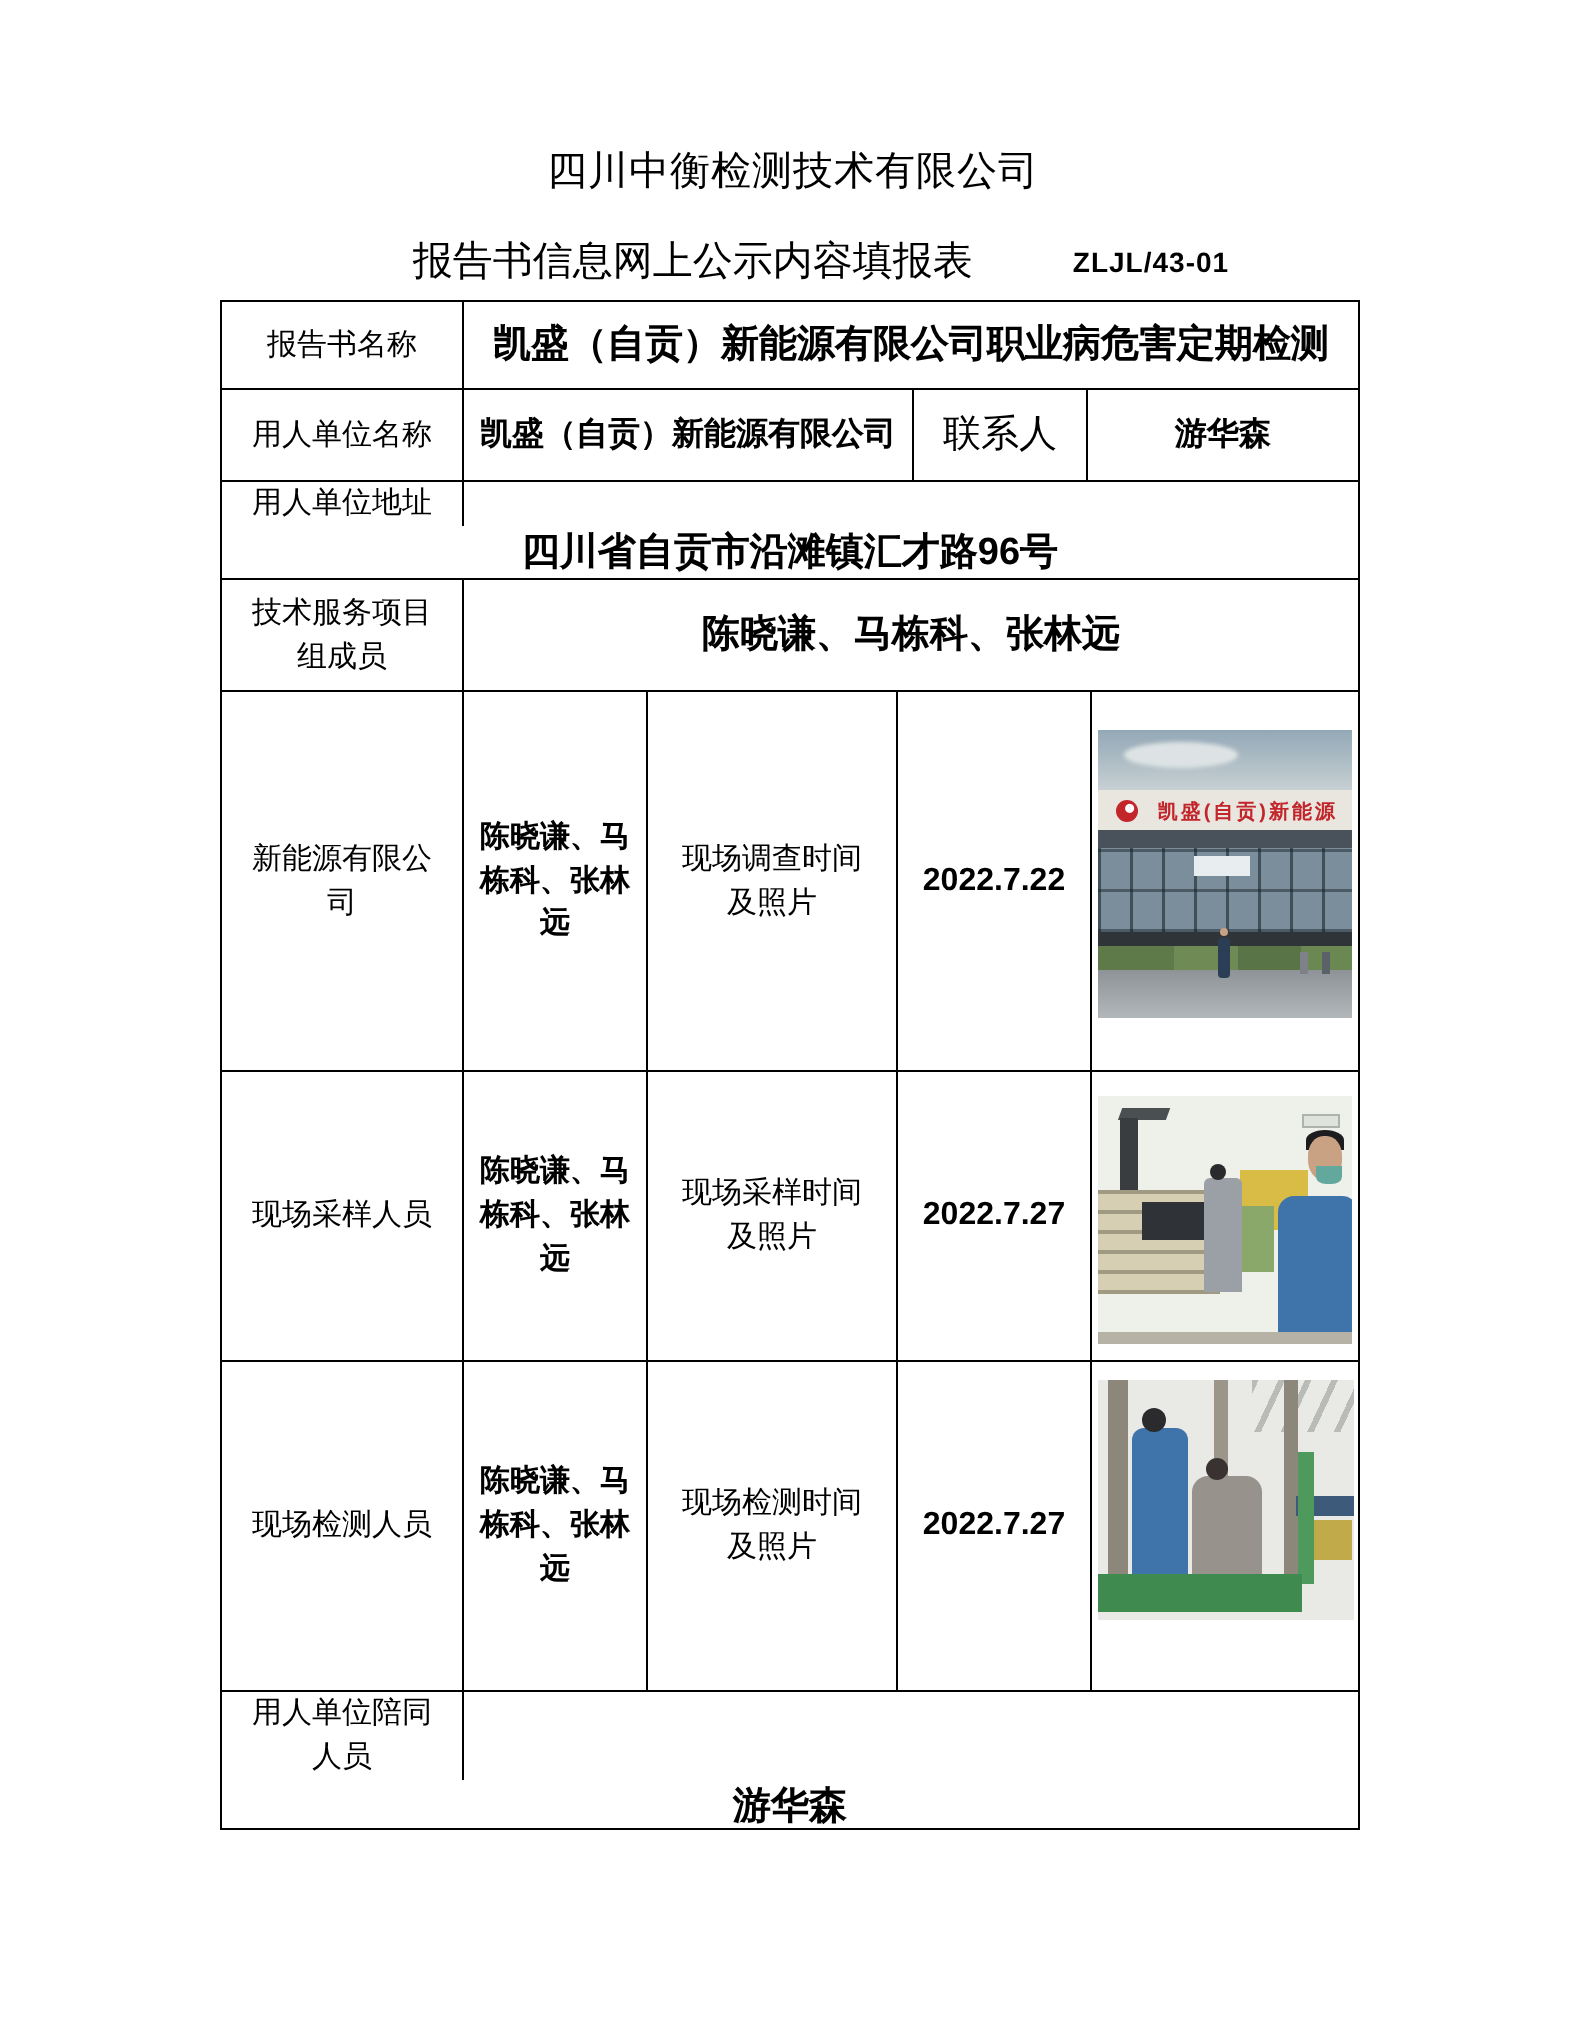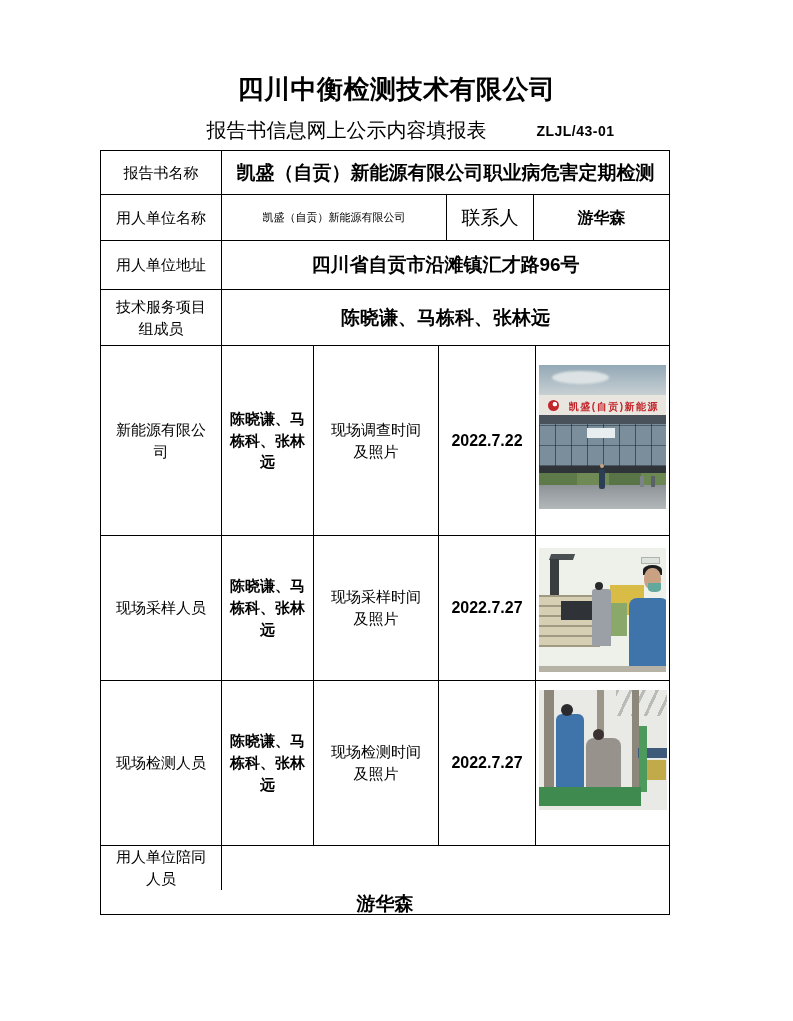--- a/index.html
+++ b/index.html
@@ -1,43 +1,43 @@
 <!DOCTYPE html>
 <html><head>
 <meta charset="utf-8">
 <style>
   * { box-sizing: border-box; margin: 0; padding: 0; }
   html,body { background:#ffffff; }
   body { font-family: "Liberation Sans", "DejaVu Sans", sans-serif; color:#000; }
   .page { position:relative; width:793px; height:1021px; background:#fff; overflow:hidden; }
 
   .title1 { position:absolute; top:72px; left:0; right:0; text-align:center;
-            font-size:26px; font-weight:bold; letter-spacing:0.5px; }
+            font-size:20px; font-weight:normal; letter-spacing:0.5px; }
   .title2-row { position:absolute; top:117px; left:0; right:0; display:flex;
                 justify-content:center; align-items:center; gap:50px; transform:translateX(14px); }
   .title2 { font-size:20px; font-weight:normal; }
   .form-code { font-size:14px; font-weight:bold; letter-spacing:0.5px; }
 
-  .tbl { position:absolute; top:150px; left:100px; width:570px; border:1.5px solid #000; }
+  .tbl { position:absolute; top:150px; left:110px; width:570px; border:1.5px solid #000; }
   .tr  { display:flex; border-bottom:1.5px solid #000; }
   .tr:last-child { border-bottom:none; }
   .td  { border-right:1.5px solid #000; display:flex; align-items:center;
          justify-content:center; text-align:center; line-height:1.45; }
   .td:last-child { border-right:none; }
 
-  .r1 { height:44px; }  .r2 { height:46px; }  .r3 { height:49px; }  .r4 { height:56px; }
+  .r1 { height:44px; }  .r2 { height:46px; }  .r3 { height:49px;flex-direction:column; }  .r4 { height:56px; }
   .r5 { height:190px; } .r6 { height:145px; } .r7 { height:165px; } .r8 { height:68px;flex-direction:column; }
 
   .c1   { width:121px; padding:0 8px;  font-size:15px; }
   .c2   { width:92px;  padding:0 2px;  font-size:15px; font-weight:bold; }
   .c3   { width:125px; padding:0 14px; font-size:15px; }
   .c4   { width:97px;  font-size:16px; font-weight:bold; }
   .cph  { flex:1; position:relative; justify-content:flex-start; align-items:flex-start; }
   .rest { flex:1; font-size:19px; font-weight:bold; padding:0 6px; }
-  .v225 { width:225px; font-size:11px; font-weight:normal; }
+  .v225 { width:225px; font-size:16px; font-weight:bold; }
   .v87  { width:87px;  font-size:19px; }
   .v137 { flex:1; font-size:16px; font-weight:bold; }
 
   
   .photo { position:absolute; left:3px; overflow:hidden; }
   .photo * { position:absolute; }
 
   
   .photo1 { top:19px; width:127px; height:144px; background:#eab308; }
   .p1-sky   { top:0; left:0; right:0; height:21%; background:linear-gradient(180deg,#93a8b6,#c7d0d3); }

